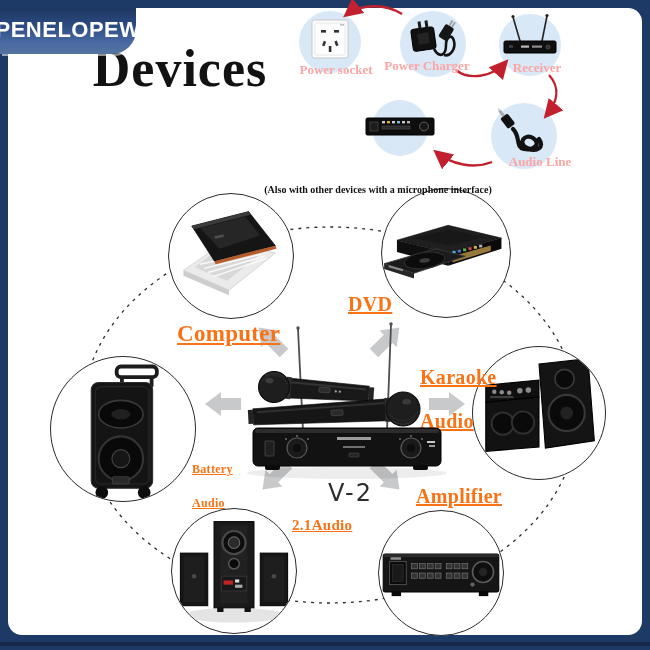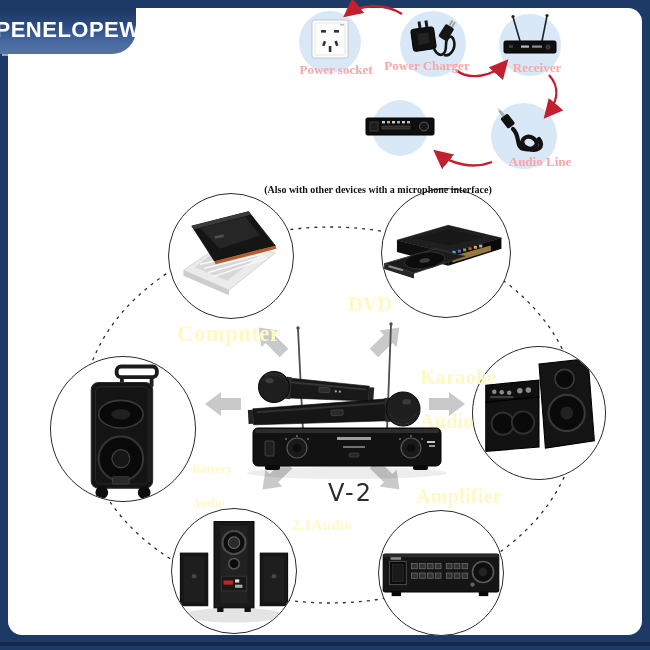--- a/index.html
+++ b/index.html
@@ -41,22 +41,22 @@
     white-space:nowrap;color:#111;font-weight:bold;font-size:10px;z-index:9;
   }
   .flow-art{position:absolute;z-index:8;}
   
   .devc{
     position:absolute;border-radius:50%;background:#fff;border:1.5px solid #2b2b2b;
     overflow:hidden;z-index:4;
   }
   .devc svg{position:absolute;left:0;top:0;width:100%;height:100%;}
   .dev-label{
-    position:absolute;color:#fef9c3;font-weight:900;z-index:10;line-height:1.08;
-    letter-spacing:.3px;white-space:pre-line;
+    position:absolute;color:#f97316;font-weight:900;z-index:10;line-height:1.08;
+    letter-spacing:.3px;white-space:pre-line;text-decoration:underline;
   }
   #lbl-computer{left:177px;top:322px;font-size:23px;}
   #lbl-dvd{left:348px;top:294px;font-size:20px;}
   #lbl-karaoke{left:420px;top:344px;font-size:20px;line-height:22px;}
   #lbl-battery{left:192px;top:444px;font-size:12px;line-height:17px;}
   #lbl-audio21{left:292px;top:517px;font-size:15px;}
   #lbl-amplifier{left:416px;top:486px;font-size:20px;}
   #lbl-model{
     position:absolute;left:328px;top:461px;font-size:24px;color:#2d2d2d;z-index:10;
     font-family:"DejaVu Sans",sans-serif;letter-spacing:2px;margin-top:18px;
@@ -73,20 +73,21 @@
 
   <svg class="layer" width="650" height="650">
     <ellipse cx="330" cy="415" rx="248" ry="188" fill="none" stroke="#2a2a2a" stroke-width="1.3" stroke-dasharray="3 5"></ellipse>
   </svg>
 
   <div id="badge">
     <span class="t">PENELOPEW</span>
   </div>
 
   <div id="title">
+    <div class="l2">Devices</div>
   </div>
 
   <div class="bluec" style="left:299px;top:11px;width:62px;height:62px;"></div>
   <div class="bluec" style="left:400px;top:11px;width:66px;height:66px;"></div>
   <div class="bluec" style="left:499px;top:14px;width:62px;height:62px;"></div>
   <div class="bluec" style="left:491px;top:103px;width:66px;height:66px;"></div>
   <div class="bluec" style="left:372px;top:100px;width:56px;height:56px;"></div>
 
   <svg class="flow-art" style="left:299px;top:11px;" width="62" height="62">
     <rect x="13" y="9" width="36" height="38" rx="2" fill="#fdfdfd" stroke="#c7c7c7"></rect>

